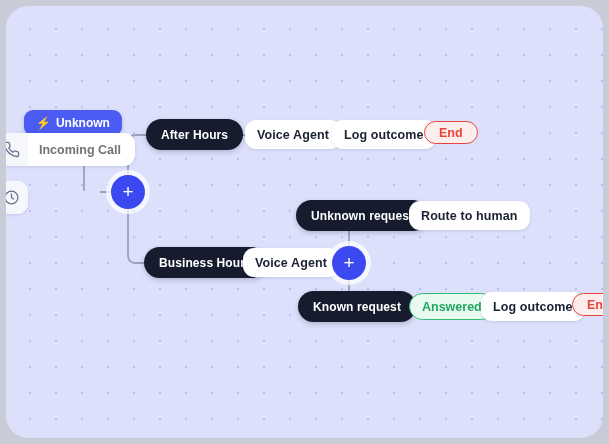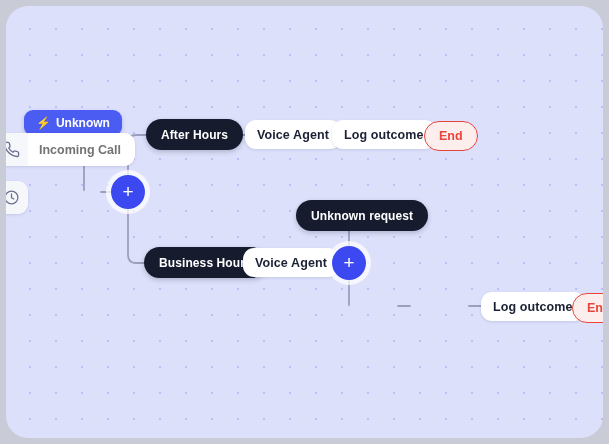--- a/index.html
+++ b/index.html
@@ -83,21 +83,21 @@
 
   
   .n-end {
     background: #fdeeee;
     color: #e8453c;
     border: 1.6px solid #e8453c;
     border-radius: 15px;
     font-size: 12.5px;
     font-weight: 700;
     padding: 0 14px;
-    height: 30px;
+    height: 23px;
   }
 
   
   .n-green {
     background: #e8faf0;
     color: #23a862;
     border: 1.6px solid #35bb74;
     border-radius: 15px;
     font-size: 12.5px;
     font-weight: 700;
@@ -263,22 +263,31 @@
     </div>
 
     <div class="node n-plus" style="left:326px; top:240px;">
       <span class="glyph">+</span>
     </div>
 
     <div class="node n-dark" style="left:290px; top:194px;">
       <span>Unknown request</span>
     </div>
 
-
-
+    <div class="node n-white" style="left:403px; top:195px;">
+      <span>Route to human</span>
+    </div>
+
+    <div class="node n-dark" style="left:292px; top:285px;">
+      <span>Known request</span>
+    </div>
+
+    <div class="node n-green" style="left:403px; top:287px;">
+      <span>Answered</span>
+    </div>
 
     <div class="node n-white" style="left:475px; top:286px;">
       <span>Log outcome</span>
     </div>
 
     <div class="node n-end" style="left:566px; top:287px;">
       <span>End</span>
     </div>
 
   </div>

